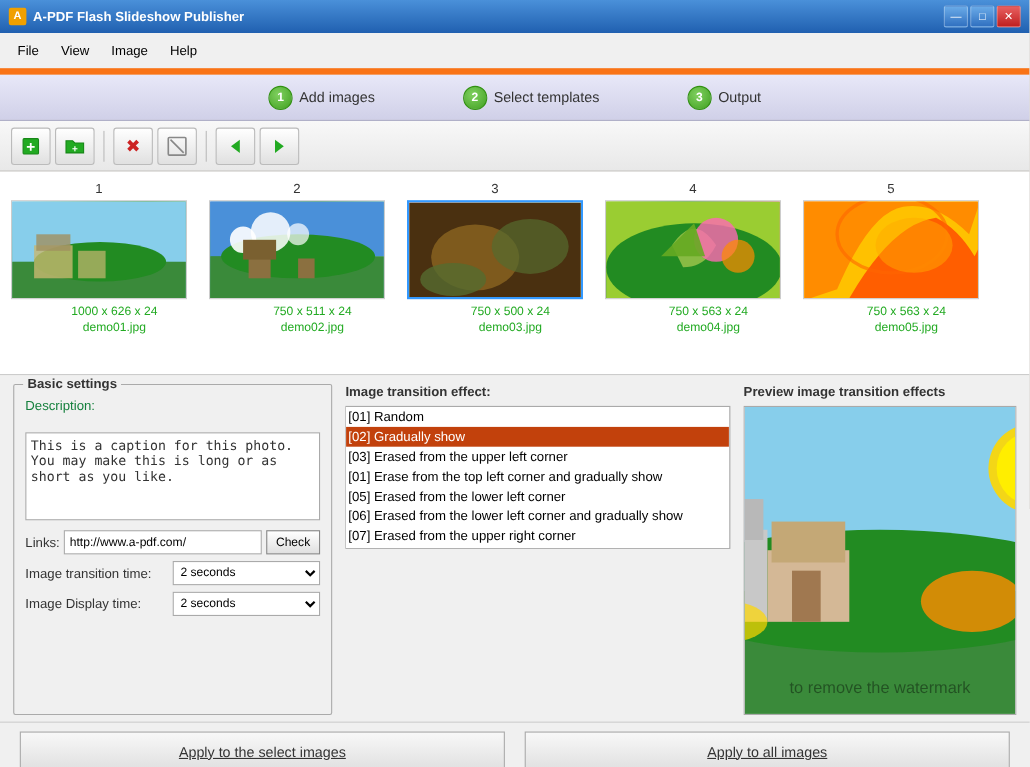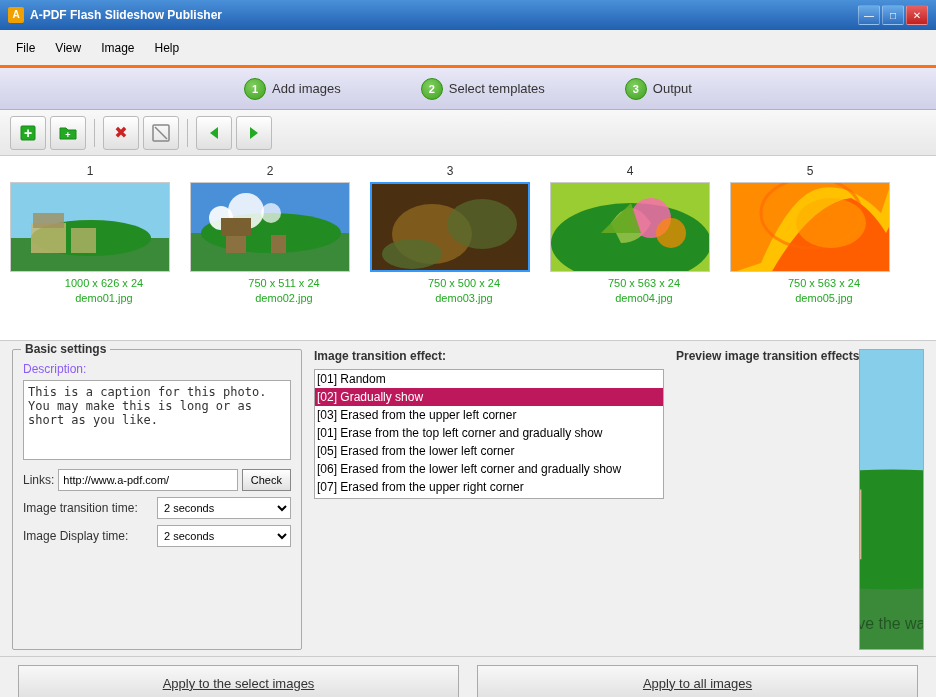--- a/index.html
+++ b/index.html
@@ -50,21 +50,21 @@
       display: flex;
       align-items: center;
       justify-content: center;
       border-radius: 2px;
     }
     .title-btn.close { background: linear-gradient(to bottom, #e86060, #c02020); }
 
     
     .menu-bar {
       background: #f0f0f0;
-      border-bottom: 3px solid #f97316;
+      border-bottom: 6px solid #f97316;
       height: 38px;
       display: flex;
       align-items: center;
       padding: 16px 6px;
     }
     .menu-item {
       padding: 4px 10px;
       cursor: pointer;
       font-size: 12px;
       color: #000;
@@ -275,27 +275,27 @@
       border: 1px solid #aaa;
       background: white;
       overflow-y: scroll;
       font-size: 12px;
     }
     .transition-item {
       padding: 2px 2px;
       cursor: pointer;
       white-space: nowrap;
     }
-    .transition-item.selected { background: #be185d; color: white; }
+    .transition-item.selected { background: #c2410c; color: white; }
 
     
     .preview-col {
       flex: 1;
       display: flex;
-      flex-direction: row;
+      flex-direction: column;
     }
     .preview-box {
       flex: 1;
       border: 1px solid #aaa;
       background: white;
       overflow: hidden;
       min-height: 130px;
       position: relative;
     }
 
@@ -526,21 +526,21 @@
     </div>
   </div>
 
   <div class="bottom-panel">
     <div class="settings-area">
 
       <div style="display:flex;flex-direction:column;width:290px;">
         <div class="section-border" style="flex:1;display:flex;flex-direction:column;background:#f0f0f0;">
           <span class="section-legend">Basic settings</span>
           <div style="margin-top:4px;">
-            <div style="font-size:12px;color:#8b5cf6;margin-bottom:4px;">Description:</div>
+            <div style="font-size:12px;color:#15803d;margin-bottom:17px;">Description:</div>
             <textarea class="desc-textarea" style="width: 100%; height: 80px;">This is a caption for this photo. You may make this is long or as short as you like.</textarea>
           </div>
           <div class="links-row">
             <span class="links-label">Links:</span>
             <input class="links-input" type="text" value="http://www.a-pdf.com/" style="">
             <button class="check-btn">Check</button>
           </div>
           <div class="time-row">
             <span class="time-label">Image transition time:</span>
             <select class="time-select">

